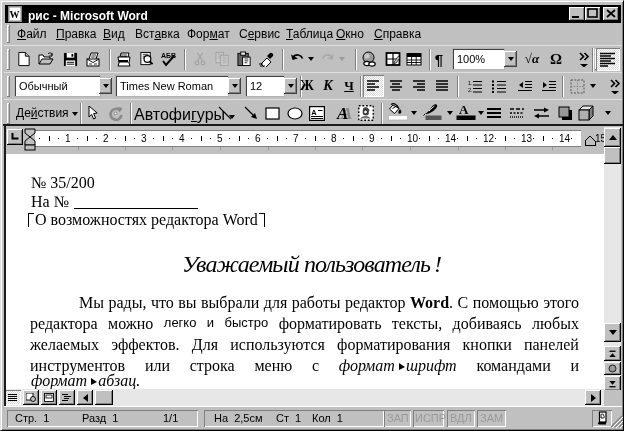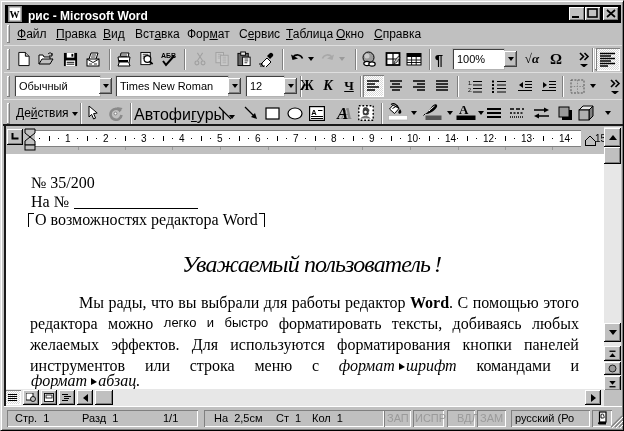--- a/index.html
+++ b/index.html
@@ -745,27 +745,24 @@
    <div class="st" style="left:72px">Ст&nbsp;&nbsp;1</div>
    <div class="st" style="left:108px">Кол&nbsp;&nbsp;1</div>
  </div>
  <div class="spanel gray" style="left:380px;width:27px;font-size:11px">
         <div class="st" style="left:3px">ЗАП</div>
       </div>
  <div class="spanel gray" style="left:409px;width:31px;font-size:11px">
         <div class="st" style="left:2px">ИСПР</div>
       </div>
  <div class="spanel gray" style="left:443px;width:28px;font-size:11px">
-        <div class="st" style="left:10px">ВДЛ</div>
+        <div class="st" style="left:3px">ВДЛ</div>
       </div>
  <div class="spanel gray" style="left:473px;width:29px;font-size:11px">
         <div class="st" style="left:3px">ЗАМ</div>
-      </div>
- <div class="spanel" style="left:507px;width:79px;font-size:11px">
-        <div class="st" style="left:4px">русский (Ро</div>
       </div>
  <div class="spanel" style="left:588px;width:20px">
         <svg style="position:absolute;left:4px;top:1px" width="13" height="15" viewBox="0 0 13 15">
           <path d="M3,13.5 c-1.5,-0.5 -1.5,-2 0,-2.5 l7,0 0,2.5 z" fill="#000"></path>
           <rect x="3.5" y="1" width="6.5" height="10" fill="#fff" stroke="#000" stroke-width="1.2"></rect>
           <path d="M5,3.5 c2,-1 3.5,0 2.5,1.5 c1.5,0.5 1,2 -0.5,2 l-2,0 z" fill="none" stroke="#000" stroke-width=".9"></path>
         </svg>
       </div>
  <svg class="abs" style="left:606px;top:8px" width="13" height="13" viewBox="0 0 13 13">
         <path d="M12,1 L1,12 M12,5 L5,12 M12,9 L9,12" stroke="#808080" stroke-width="1.2"></path>

